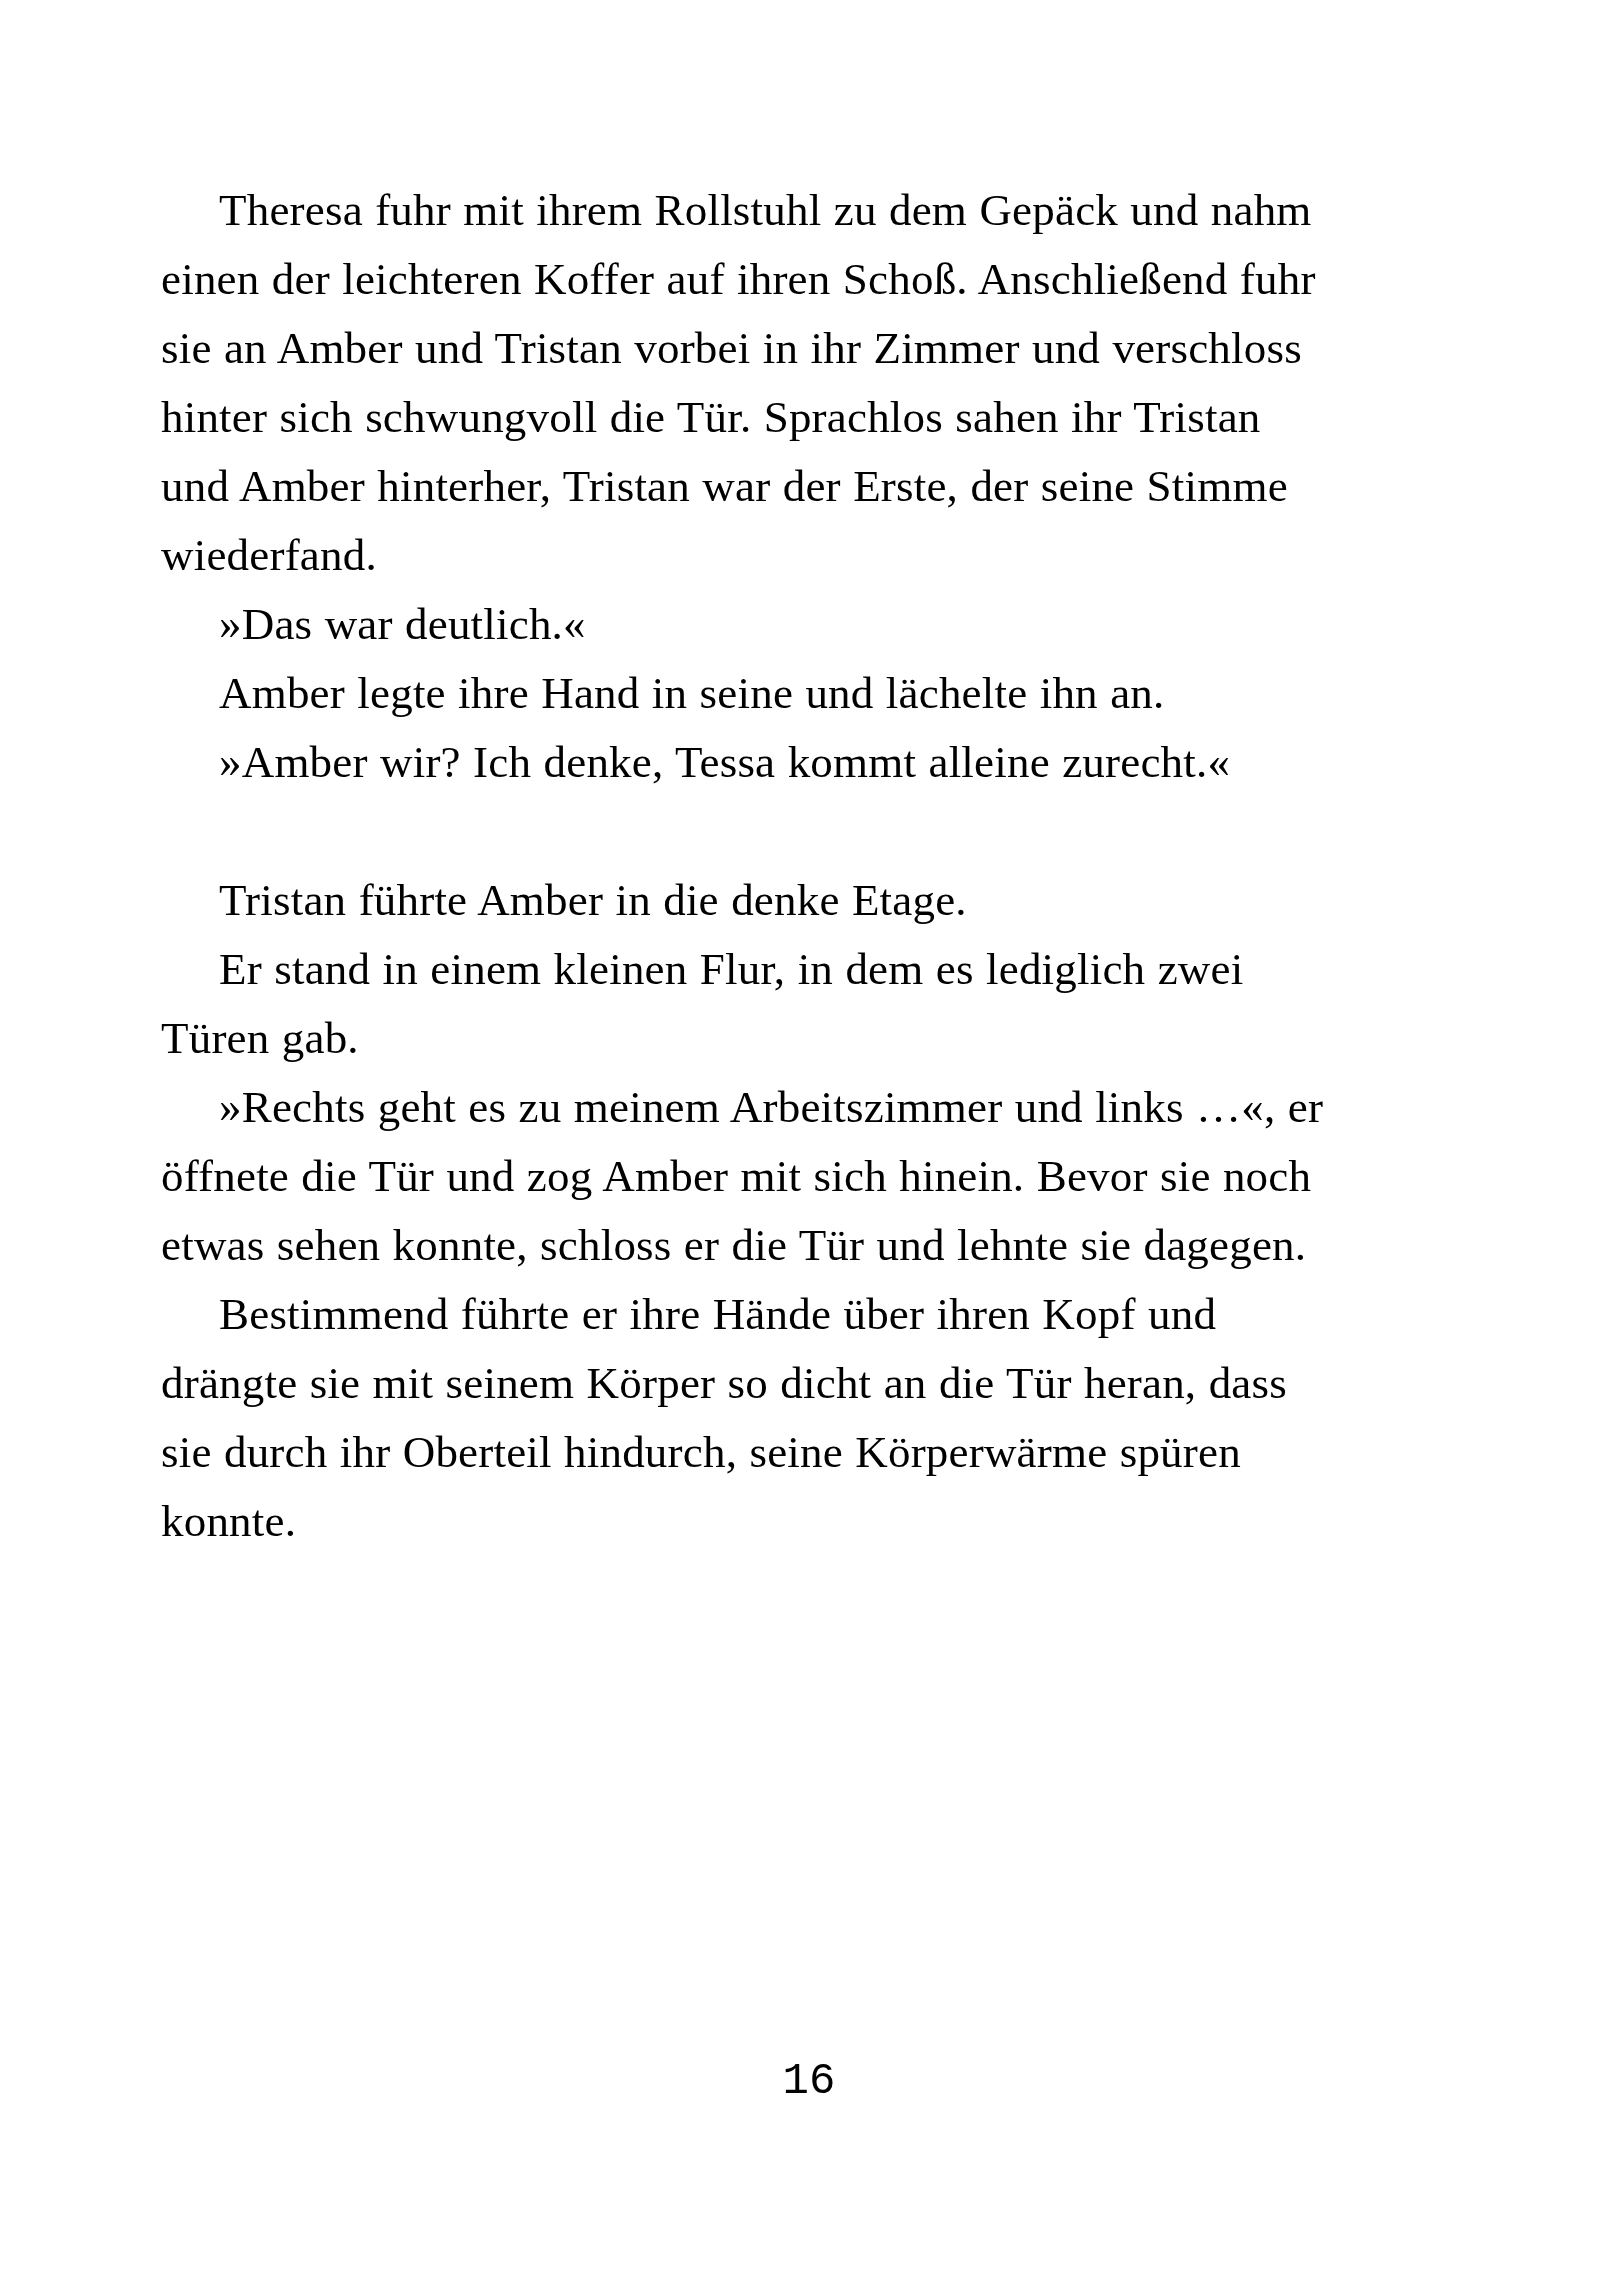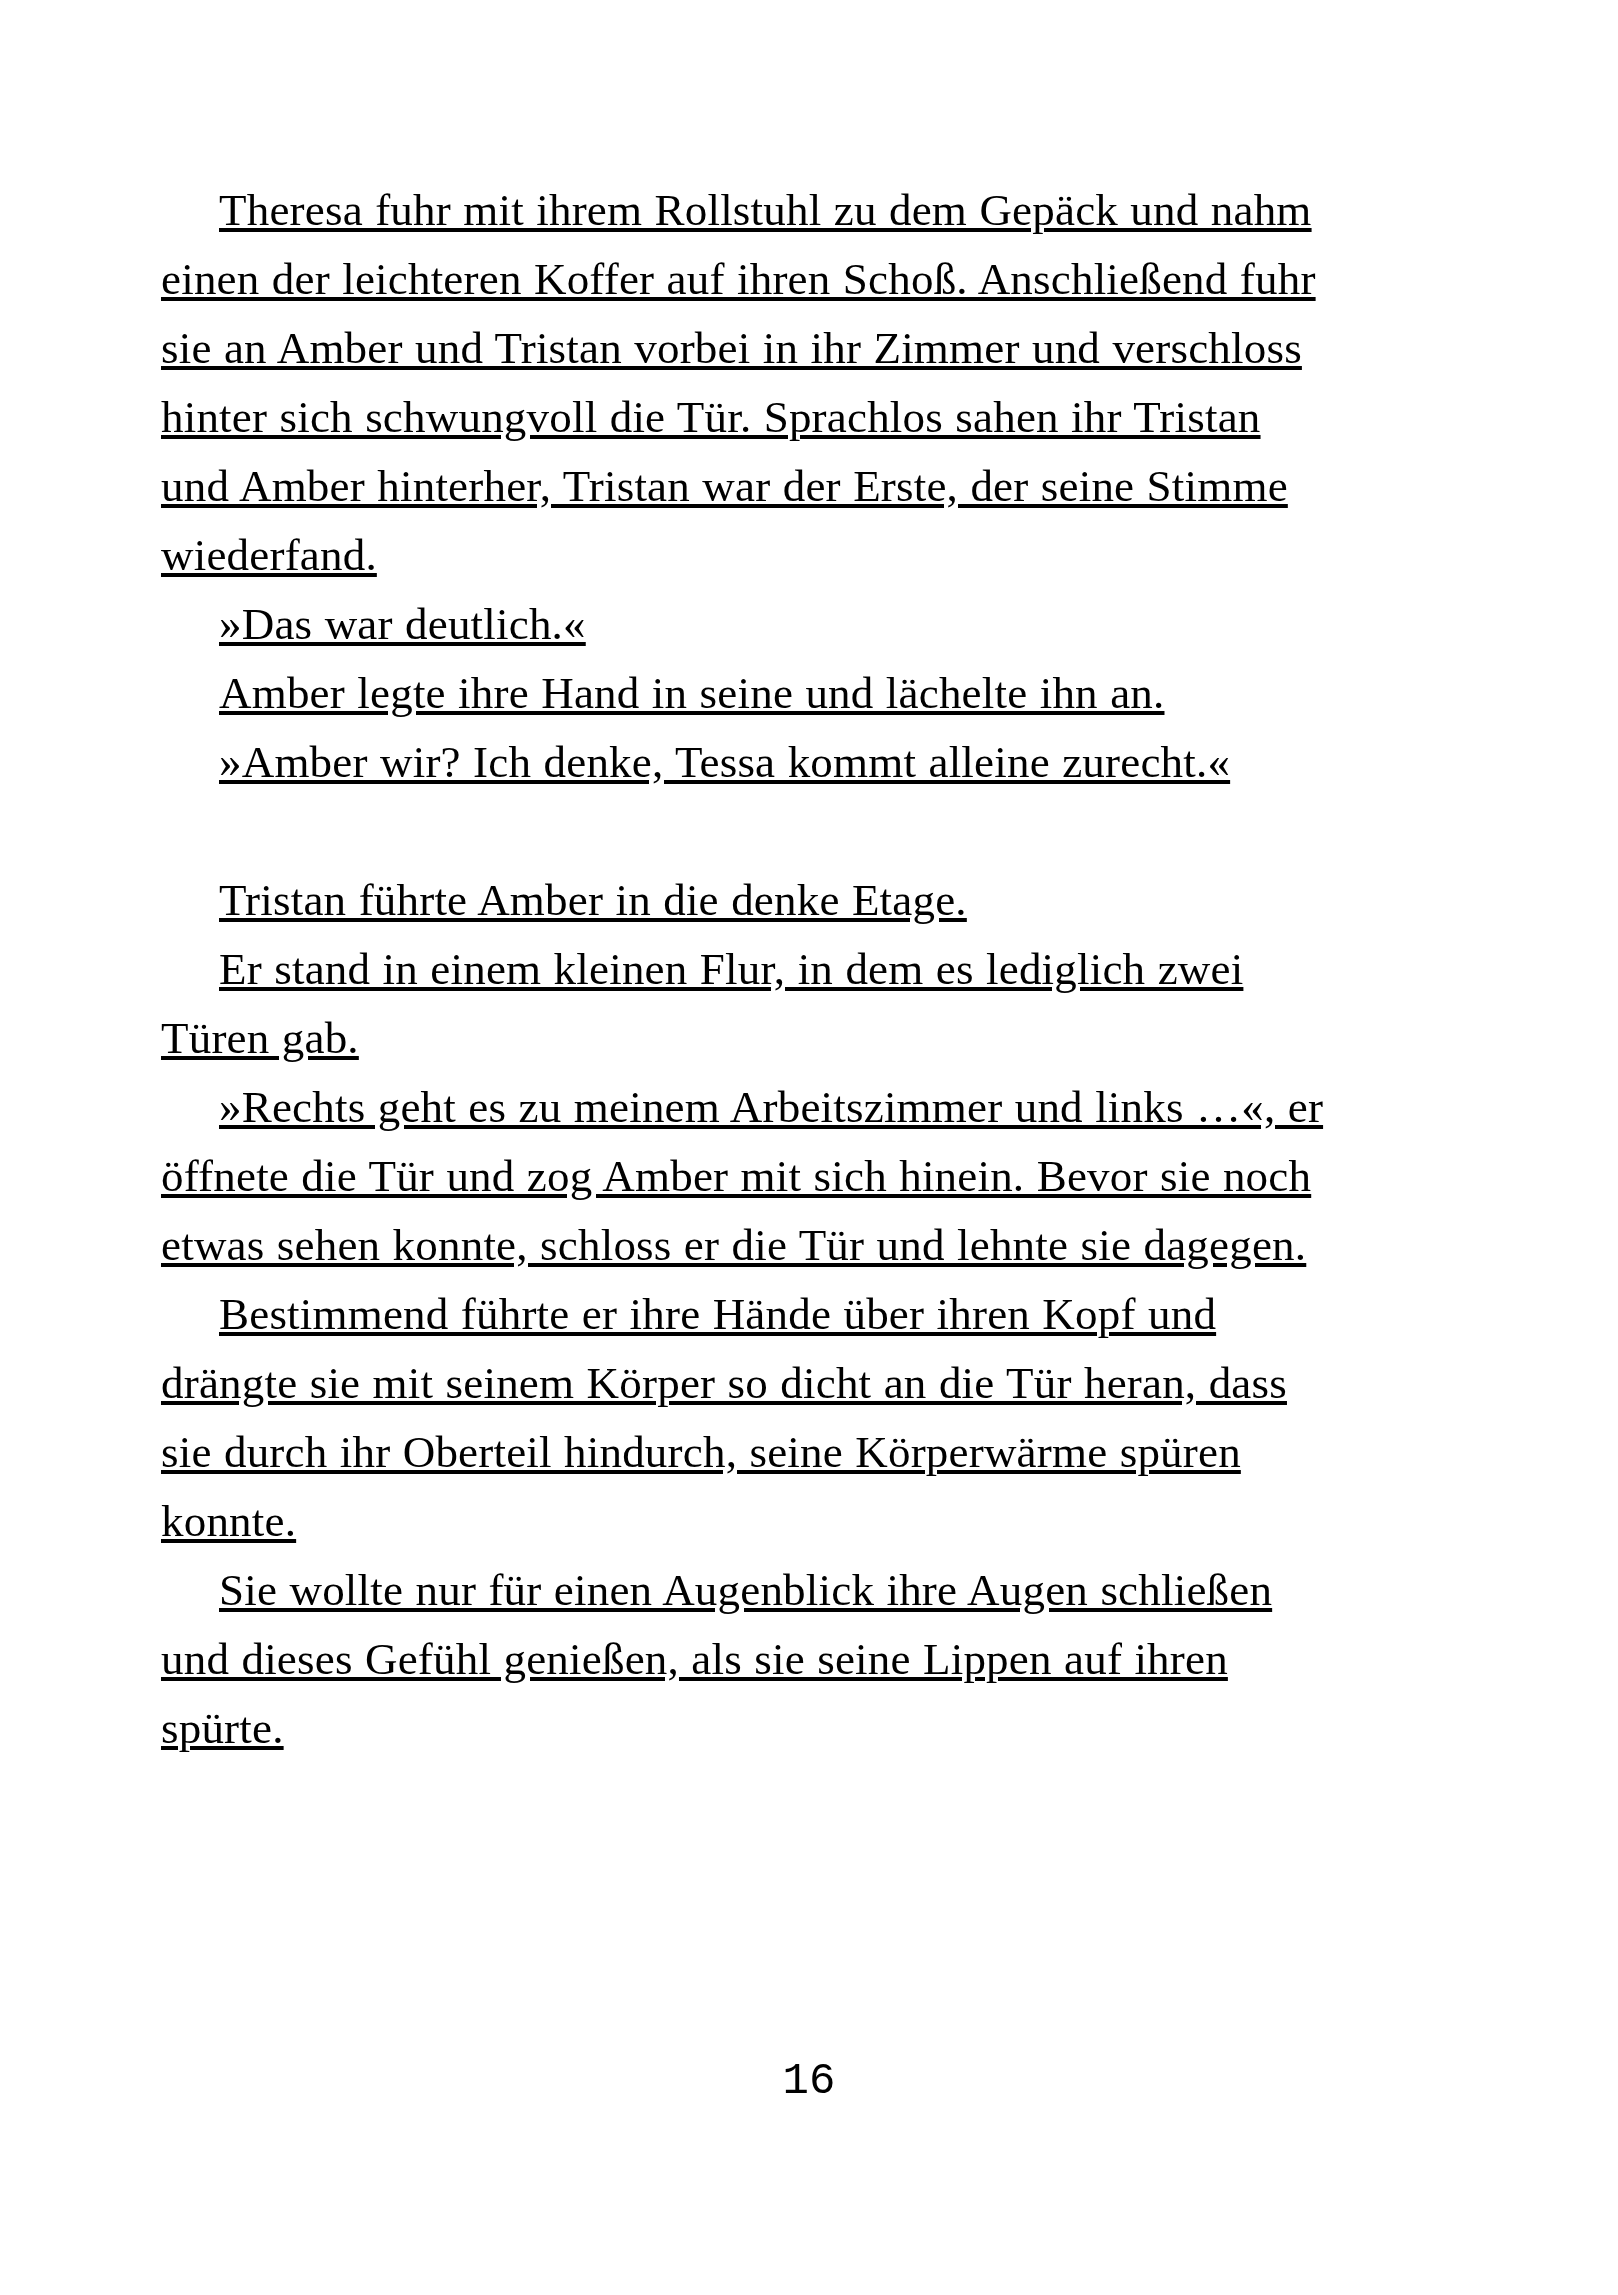--- a/index.html
+++ b/index.html
@@ -26,21 +26,20 @@
     line-height: 69px;
     letter-spacing: 0.2px;
     word-spacing: 0.9px;
   }
   .para {
     margin: 0;
     padding: 0;
     text-indent: 58px;
     white-space: nowrap; 
     text-align: left;
-    text-decoration: underline;
   }
   .para.scene-break {
     margin-top: 69px; 
   }
   .page-number {
     position: absolute;
     top: 2047px;
     left: 0;
     width: 100%;
     text-align: center;
@@ -55,17 +54,16 @@
 <div class="page">
   <main class="text-block">
       <p class="para">Theresa fuhr mit ihrem Rollstuhl zu dem Gepäck und nahm<br>einen der leichteren Koffer auf ihren Schoß. Anschließend fuhr<br>sie an Amber und Tristan vorbei in ihr Zimmer und verschloss<br>hinter sich schwungvoll die Tür. Sprachlos sahen ihr Tristan<br>und Amber hinterher, Tristan war der Erste, der seine Stimme<br>wiederfand.</p>
       <p class="para">»Das war deutlich.«</p>
       <p class="para">Amber legte ihre Hand in seine und lächelte ihn an.</p>
       <p class="para">»Amber wir? Ich denke, Tessa kommt alleine zurecht.«</p>
       <p class="para scene-break">Tristan führte Amber in die denke Etage.</p>
       <p class="para">Er stand in einem kleinen Flur, in dem es lediglich zwei<br>Türen gab.</p>
       <p class="para">»Rechts geht es zu meinem Arbeitszimmer und links …«, er<br>öffnete die Tür und zog Amber mit sich hinein. Bevor sie noch<br>etwas sehen konnte, schloss er die Tür und lehnte sie dagegen.</p>
       <p class="para">Bestimmend führte er ihre Hände über ihren Kopf und<br>drängte sie mit seinem Körper so dicht an die Tür heran, dass<br>sie durch ihr Oberteil hindurch, seine Körperwärme spüren<br>konnte.</p>
-      <p class="para">Sie wollte nur für einen Augenblick ihre Augen schließen<br>und dieses Gefühl genießen, als sie seine Lippen auf ihren<br>spürte.</p>
     </main>
   <div class="page-number">16</div>
 </div>
 
 
 </body></html>

